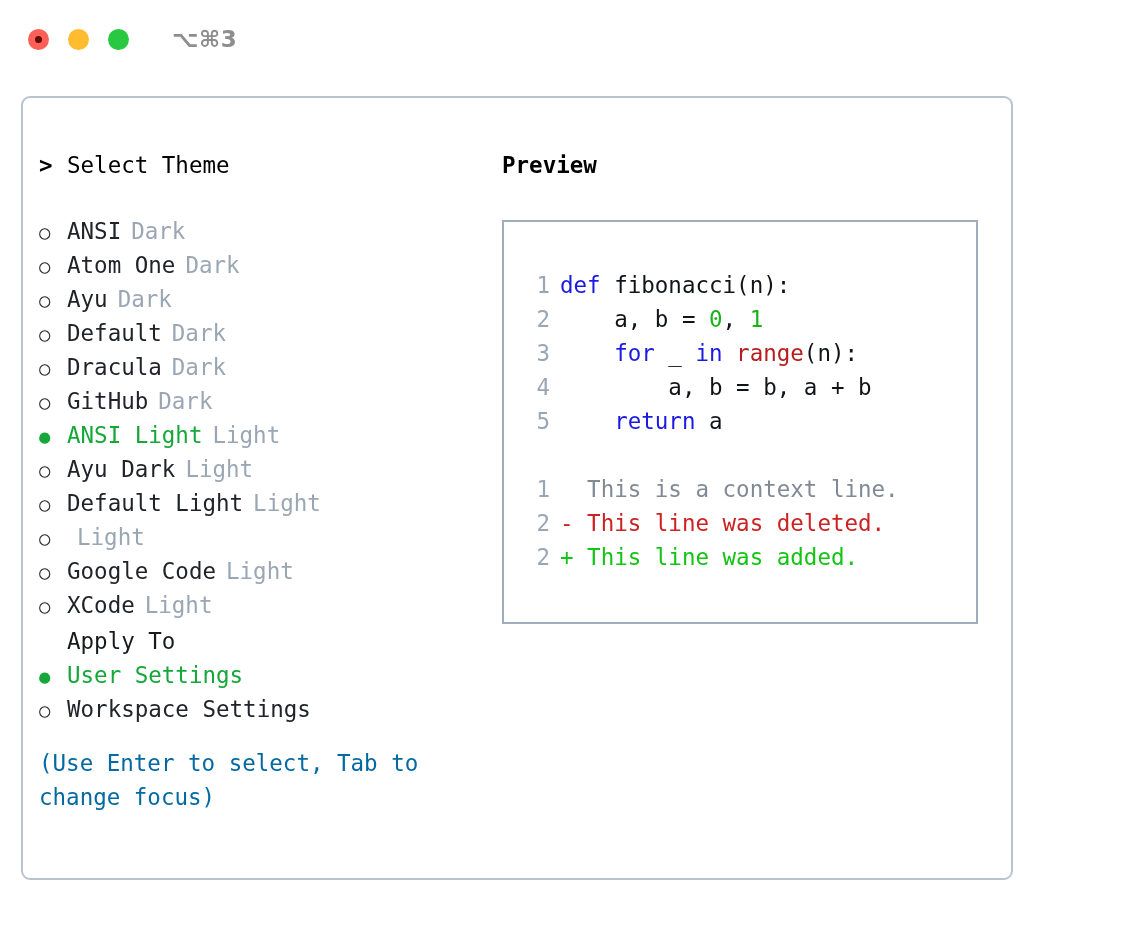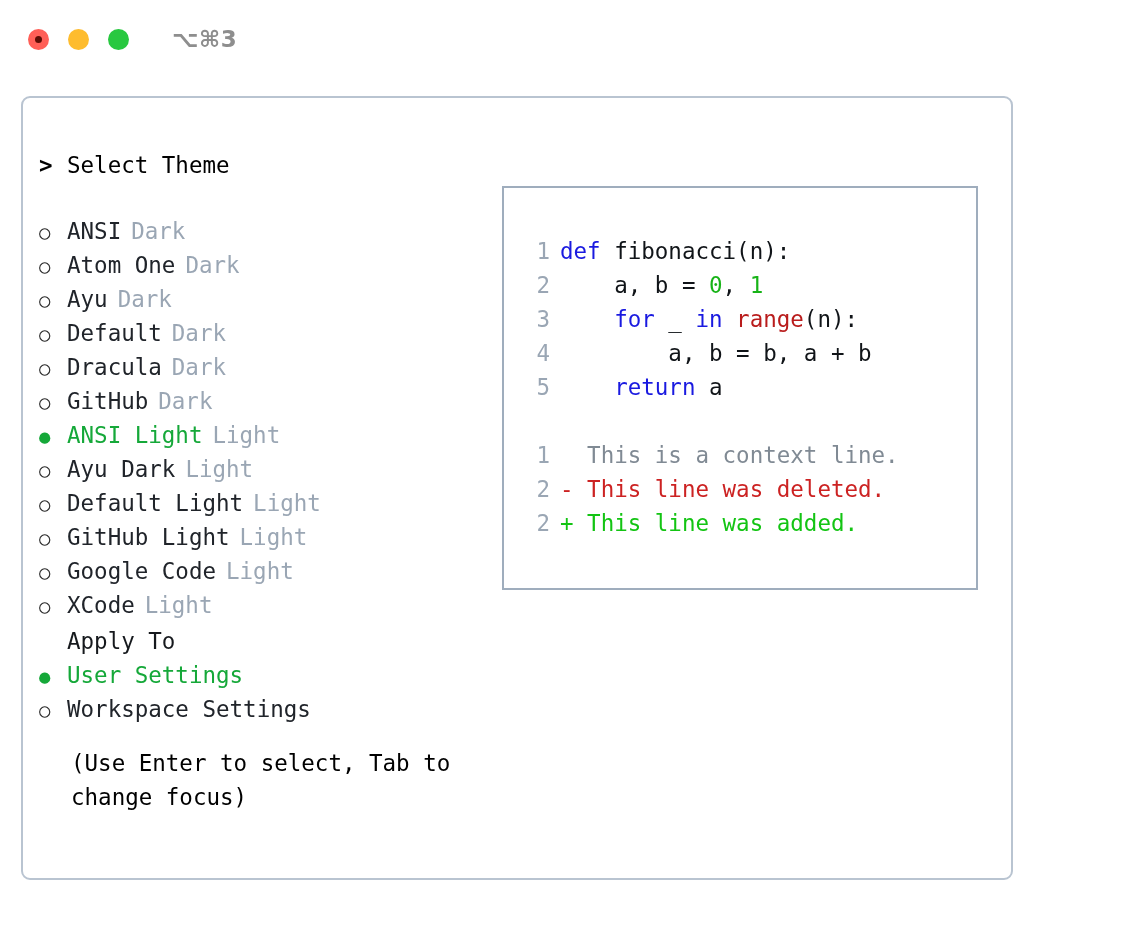--- a/index.html
+++ b/index.html
@@ -139,25 +139,24 @@
   }
   .plain-header {
     color: #16191d;
   }
 
   .spacer-line { height: 34px; }
 
   #hint-text {
     margin-top: 20px;
     width: 408px;
-    color: #000000;
+    color: #0369a1;
     font-size: 22.5px;
     line-height: 34px;
     white-space: normal;
-    margin-left: 32px;
   }
 
   
   #preview-column {
     position: absolute;
     left: 479px;
     top: 50px;
     width: 490px;
   }
   #preview-label {
@@ -229,41 +228,42 @@
       <div id="theme-list">
           <div class="list-line"><span class="marker radio-off">○</span><span class="item-name">ANSI</span><span class="item-tag">Dark</span></div>
           <div class="list-line"><span class="marker radio-off">○</span><span class="item-name">Atom One</span><span class="item-tag">Dark</span></div>
           <div class="list-line"><span class="marker radio-off">○</span><span class="item-name">Ayu</span><span class="item-tag">Dark</span></div>
           <div class="list-line"><span class="marker radio-off">○</span><span class="item-name">Default</span><span class="item-tag">Dark</span></div>
           <div class="list-line"><span class="marker radio-off">○</span><span class="item-name">Dracula</span><span class="item-tag">Dark</span></div>
           <div class="list-line"><span class="marker radio-off">○</span><span class="item-name">GitHub</span><span class="item-tag">Dark</span></div>
           <div class="list-line"><span class="marker radio-on">●</span><span class="item-name selected">ANSI Light</span><span class="item-tag">Light</span></div>
           <div class="list-line"><span class="marker radio-off">○</span><span class="item-name">Ayu Dark</span><span class="item-tag">Light</span></div>
           <div class="list-line"><span class="marker radio-off">○</span><span class="item-name">Default Light</span><span class="item-tag">Light</span></div>
-          <div class="list-line"><span class="marker radio-off">○</span><span class="item-name">GitHub Light</span><span class="item-tag">Light</span></div>
+          <div class="list-line"><span class="marker radio-off">○</span><span class="item-tag">Light</span></div>
           <div class="list-line"><span class="marker radio-off">○</span><span class="item-name">Google Code</span><span class="item-tag">Light</span></div>
           <div class="list-line"><span class="marker radio-off">○</span><span class="item-name">XCode</span><span class="item-tag">Light</span></div>
         </div>
 
       <div class="spacer-line"></div>
 
       <div class="list-line">
         <span class="marker blank">○</span>
         <span class="plain-header">Apply To</span>
       </div>
 
       <div id="apply-to-list">
           <div class="list-line"><span class="marker radio-on">●</span><span class="item-name selected">User Settings</span></div>
           <div class="list-line"><span class="marker radio-off">○</span><span class="item-name">Workspace Settings</span></div>
         </div>
 
       <div id="hint-text">(Use Enter to select, Tab to change focus)</div>
     </div>
 
     <div id="preview-column">
+      <div id="preview-label">Preview</div>
 
       <div id="preview-box">
         <div id="code-block">
             <div class="code-line"><span class="lineno">1</span><span class="tok-kw">def</span><span class="tok-txt"> fibonacci(n):</span></div>
             <div class="code-line"><span class="lineno">2</span><span class="tok-txt">    a, b = </span><span class="tok-num">0</span><span class="tok-txt">, </span><span class="tok-num">1</span></div>
             <div class="code-line"><span class="lineno">3</span><span class="tok-txt">    </span><span class="tok-kw">for</span><span class="tok-txt"> _ </span><span class="tok-kw">in</span><span class="tok-txt"> </span><span class="tok-fn">range</span><span class="tok-txt">(n):</span></div>
             <div class="code-line"><span class="lineno">4</span><span class="tok-txt">        a, b = b, a + b</span></div>
             <div class="code-line"><span class="lineno">5</span><span class="tok-txt">    </span><span class="tok-kw">return</span><span class="tok-txt"> a</span></div>
           </div>
         <div class="gap-line"></div>

